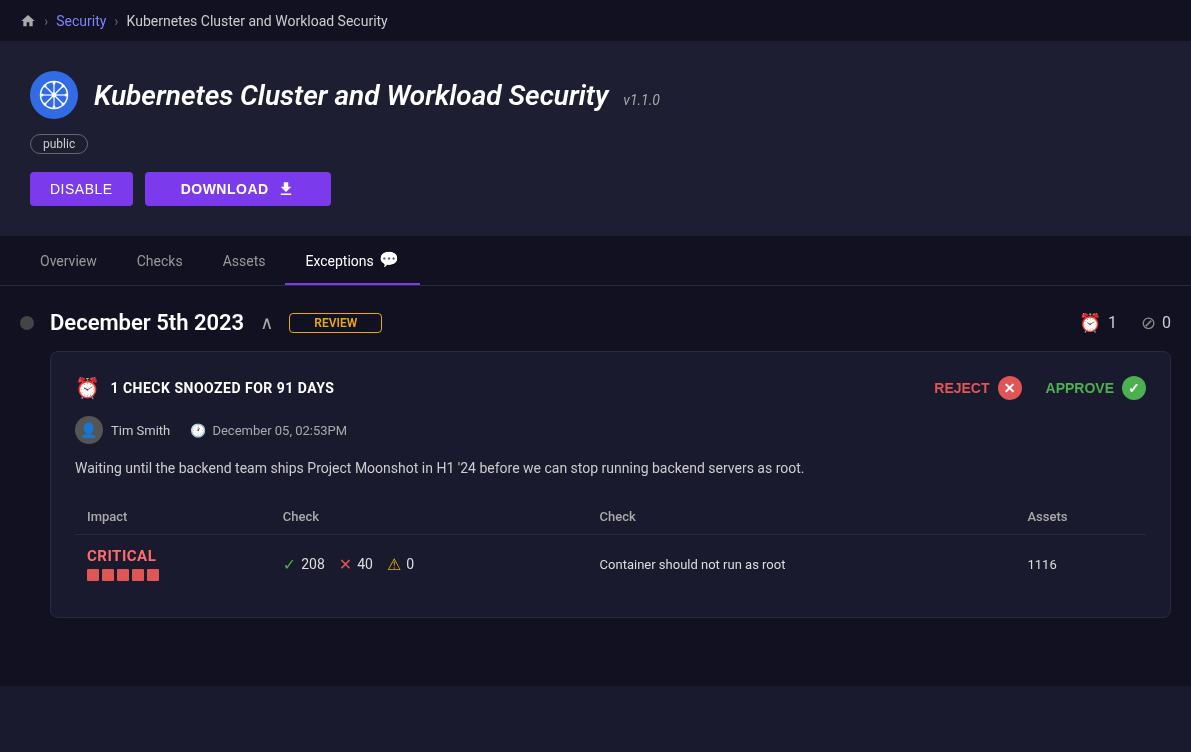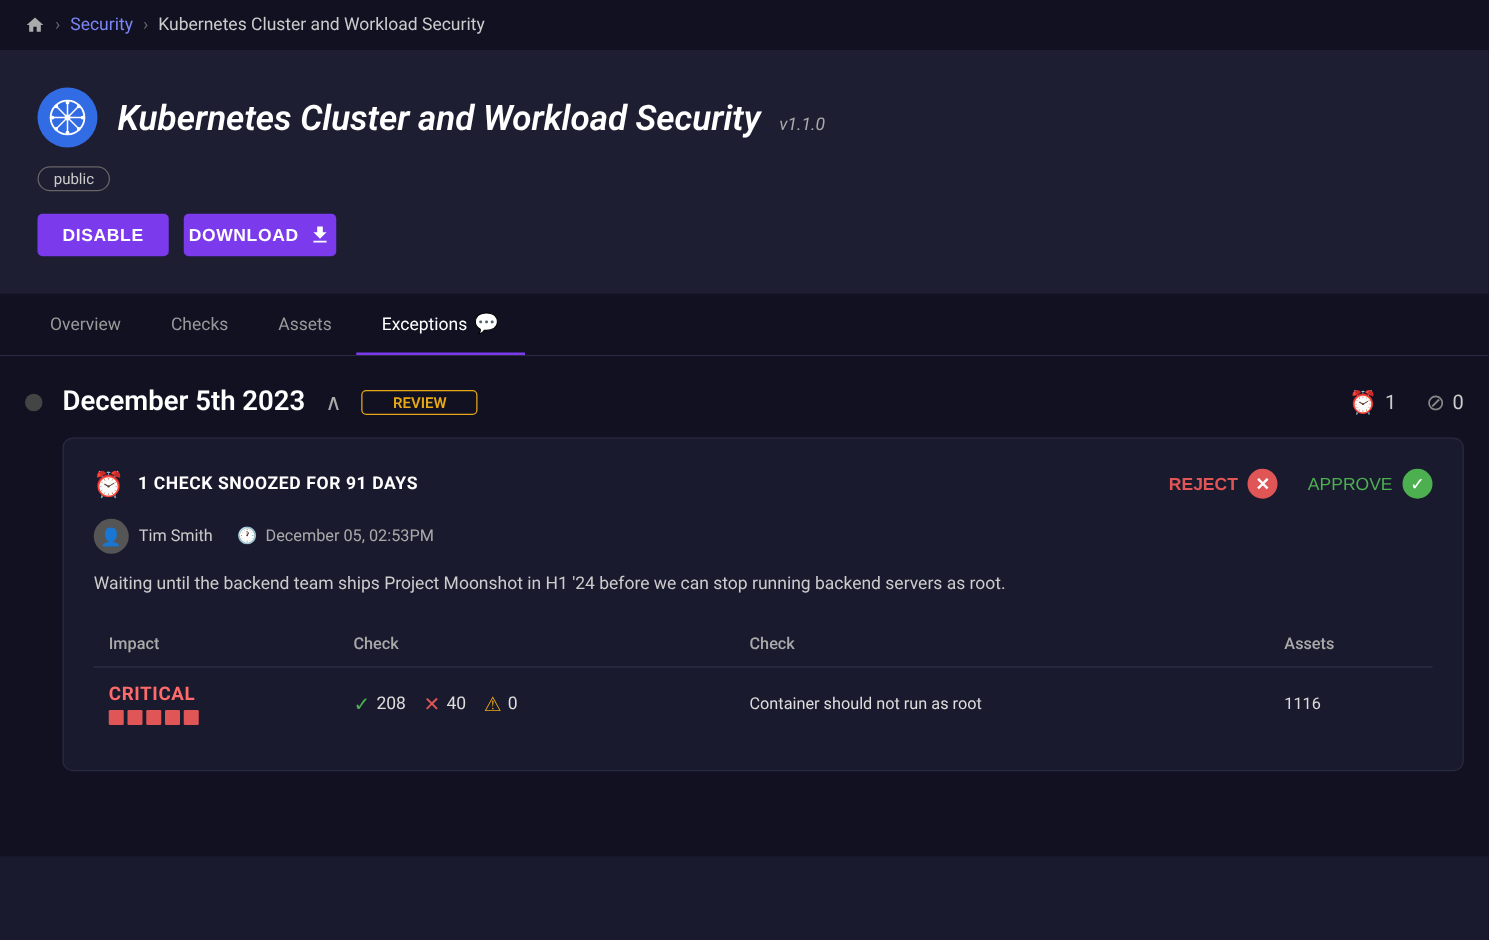--- a/index.html
+++ b/index.html
@@ -91,31 +91,31 @@
       display: flex;
       gap: 12px;
     }
     .btn-disable {
       background: #7c3aed;
       color: white;
       border: none;
       border-radius: 4px;
       padding: 8px 20px;
       font-size: 14px;
-      font-weight: 700;
+      font-weight: 400;
       cursor: pointer;
       text-transform: uppercase;
       letter-spacing: 0.5px;
     }
     .btn-download {
       background: #7c3aed;
       color: white;
       border: none;
       border-radius: 4px;
-      padding: 8px 4px;
+      padding: 8px 36px;
       font-size: 14px;
       font-weight: 600;
       cursor: pointer;
       display: flex;
       align-items: center;
       gap: 8px;
       text-transform: uppercase;
       letter-spacing: 0.5px;
     }
 
@@ -252,21 +252,21 @@
       justify-content: center;
       font-size: 14px;
       font-weight: 700;
     }
     .approve-btn {
       display: flex;
       align-items: center;
       gap: 8px;
       color: #4caf50;
       font-size: 14px;
-      font-weight: 400;
+      font-weight: 700;
       cursor: pointer;
       background: none;
       border: none;
     }
     .approve-check {
       width: 24px;
       height: 24px;
       border-radius: 50%;
       background: #4caf50;
       color: white;

